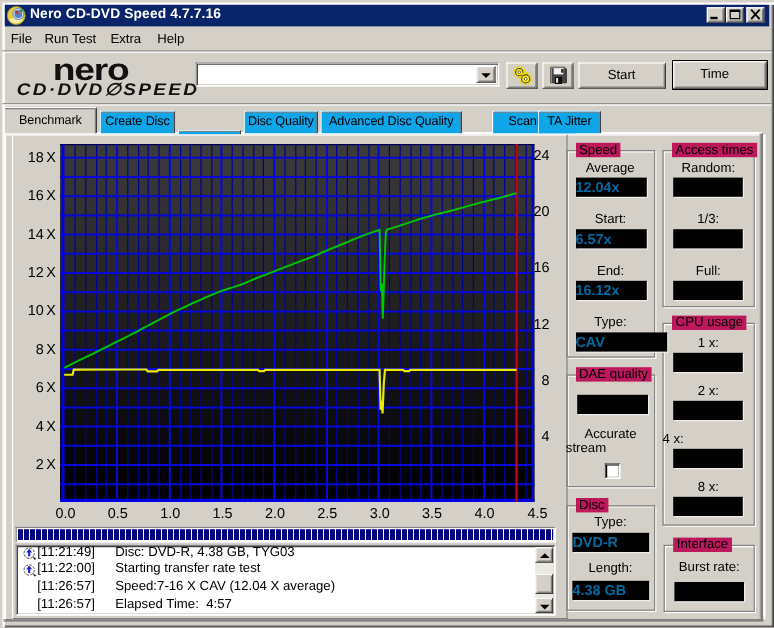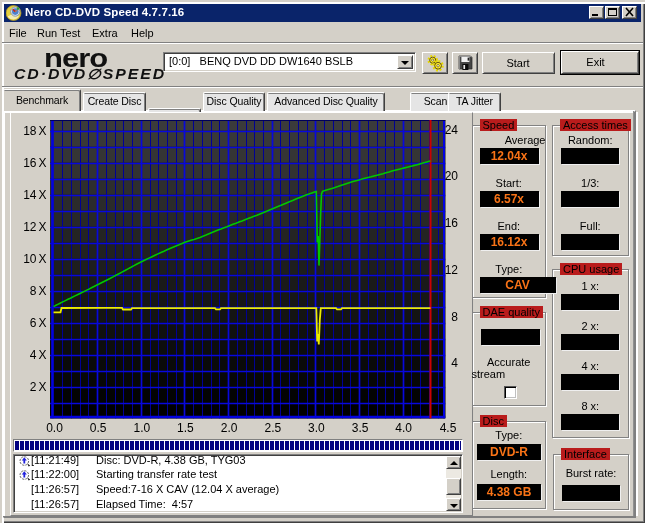--- a/index.html
+++ b/index.html
@@ -1,24 +1,24 @@
 <!DOCTYPE html>
 <html><head><meta charset="utf-8"><title>Nero CD-DVD Speed 4.7.7.16</title>
 <style>
 *{margin:0;padding:0;box-sizing:border-box}
 html,body{width:645px;height:523px}
 body{background:#d4d0c8;font-family:"Liberation Sans",sans-serif;font-size:11px;color:#000;position:relative;overflow:hidden}
 .abs{position:absolute}
 .raised{background:#d4d0c8;border:1px solid;border-color:#fff #404040 #404040 #fff;box-shadow:inset 1px 1px 0 #d4d0c8, inset -1px -1px 0 #808080}
 .sunk2{border:1px solid;border-color:#808080 #fff #fff #808080;box-shadow:inset 1px 1px 0 #404040, inset -1px -1px 0 #d4d0c8}
 .group{border:1px solid #828282;box-shadow:1px 1px 0 #fff, inset 1px 1px 0 #fff}
-.glab{position:absolute;top:-7px;left:7px;background:#b91c1c;padding:0 3px;font-size:11px;white-space:nowrap}
-.vbox{position:absolute;background:#000;color:#f97316;font-weight:bold;font-size:12px;text-align:center;line-height:16px;box-shadow:1px 1px 0 #efefef}
+.glab{position:absolute;top:-7px;left:7px;background:#be185d;padding:0 3px;font-size:11px;white-space:nowrap}
+.vbox{position:absolute;background:#000;color:#0369a1;font-weight:bold;font-size:12px;line-height:16px;box-shadow:1px 1px 0 #efefef}
 .ax{font-size:12px;font-family:"Liberation Sans",sans-serif;fill:#000}
-.tab{position:absolute;background:#e5e5e5;border:1px solid;border-color:#fff #404040 #d4d0c8 #fff;box-shadow:inset -1px 1px 0 #808080;border-top-left-radius:2px;border-top-right-radius:2px;text-align:center;font-size:10.5px;letter-spacing:-0.1px}
+.tab{position:absolute;background:#0ea5e9;border:1px solid;border-color:#fff #404040 #d4d0c8 #fff;box-shadow:inset -1px 1px 0 #808080;border-top-left-radius:2px;border-top-right-radius:2px;text-align:center;font-size:10.5px;letter-spacing:-0.1px}
 </style></head>
 <body>
 <div class="abs" style="left:0;top:0;right:0;bottom:0;box-shadow:inset 2px 2px 0 #d4d0c8, inset 4px 4px 0 #fff, inset -1px -1px 0 #404040, inset -2px -2px 0 #808080"></div>
 <div class="abs" style="left:4px;top:4px;width:637px;height:18px;background:#0a246a"></div>
 <svg class="abs" style="left:6px;top:5px" width="16" height="16" viewBox="0 0 16 16">
 <circle cx="7.5" cy="8" r="7.5" fill="#e3cf40"></circle>
 <path d="M1.5 11.5 A6.8 6.8 0 0 0 13 11 L8 8.2 Z" fill="#f4ecb2"></path>
 <circle cx="7.5" cy="8" r="7.5" fill="none" stroke="#b89a20" stroke-width="0.7"></circle>
 <circle cx="9.3" cy="6.6" r="4.6" fill="#dde6f2" stroke="#7f8da6" stroke-width="0.9"></circle>
 <circle cx="9.3" cy="6.6" r="3.3" fill="#4f81cc"></circle>
@@ -37,21 +37,20 @@
       <path d="M3 1 L10 9 M10 1 L3 9" stroke="#000" stroke-width="1.6"></path>
     </svg></div>
 <div class="abs" style="left:9px;top:27px;font-size:11px">File</div>
 <div class="abs" style="left:37px;top:27px;font-size:11px">Run Test</div>
 <div class="abs" style="left:92px;top:27px;font-size:11px">Extra</div>
 <div class="abs" style="left:131px;top:27px;font-size:11px">Help</div>
 <div class="abs" style="left:2px;top:42px;width:641px;height:2px;border-top:1px solid #808080;border-bottom:1px solid #fff"></div>
 <div class="abs" style="left:44px;top:44px;width:120px;height:22px;font-weight:bold;font-size:31px;letter-spacing:-1px;transform:scaleY(0.82);transform-origin:top;color:#111">nero</div>
 <div class="abs" style="left:14px;top:66px;font-weight:bold;font-style:italic;font-size:14px;letter-spacing:1.7px;transform:scaleX(1.13);transform-origin:left;color:#111">CD·DVD∅SPEED</div>
 <div class="abs sunk2" style="left:163px;top:52px;width:253px;height:20px;background:#fff">
-<div class="abs" style="left:5px;top:2px;font-size:11px">[0:0]&nbsp;&nbsp; BENQ DVD DD DW1640 BSLB</div>
 <div class="abs raised" style="right:2px;top:2px;width:16px;height:14px">
       <div class="abs" style="left:3px;top:5px;width:0;height:0;border:4px solid transparent;border-top:4px solid #000;border-bottom:none"></div>
     </div>
 </div>
 <div class="abs raised" style="left:422px;top:52px;width:26px;height:22px">
 <svg class="abs" style="left:3px;top:1px" width="19" height="19" viewBox="0 0 17 17">
 <circle cx="6" cy="5.5" r="3.6" fill="none" stroke="#e8d800" stroke-width="2.2" stroke-dasharray="1.6 1.3"></circle>
 <circle cx="6" cy="5.5" r="2.7" fill="#ffee30" stroke="#554400" stroke-width="0.8"></circle>
 <circle cx="6" cy="5.5" r="1" fill="#fffff0" stroke="#554400" stroke-width="0.6"></circle>
 <circle cx="10.8" cy="10.5" r="4" fill="none" stroke="#e8d800" stroke-width="2.2" stroke-dasharray="1.7 1.4"></circle>
@@ -64,21 +63,21 @@
 <path d="M1 1 h11.5 l1.5 1.5 V14 H1 Z" fill="#454545" stroke="#222" stroke-width="0.7"></path>
 <path d="M1 1 h1 v13 h-1 Z M1 1 h12 v1 h-12 Z" fill="#8a8a8a"></path>
 <rect x="3.4" y="1.8" width="8" height="5.2" fill="#f0f0f0"></rect>
 <rect x="9.6" y="2.6" width="1.7" height="3" fill="#222"></rect>
 <rect x="4.4" y="9" width="6" height="6" fill="#0a0a0a"></rect>
 <rect x="5.4" y="10" width="1.7" height="4" fill="#e8e8e8"></rect>
 </svg>
   </div>
 <div class="abs raised" style="left:481.5px;top:52px;width:73px;height:22px;text-align:center;line-height:20px;font-size:11px">Start</div>
 <div class="abs" style="left:559.5px;top:50px;width:80px;height:24.5px;border:1px solid #000">
-    <div class="raised" style="width:100%;height:100%;text-align:center;line-height:20px;font-size:11px;padding-right:8px">Exit</div>
+    <div class="raised" style="width:100%;height:100%;text-align:center;line-height:20px;font-size:11px;padding-right:8px">Time</div>
   </div>
 <div class="abs" style="left:2px;top:86px;width:641px;height:2px;border-top:1px solid #808080;border-bottom:1px solid #fff"></div>
 <div class="abs" style="left:3px;top:110px;width:633px;height:408px;background:#d4d0c8;border:2px solid;border-color:#fff #808080 #808080 #fff;box-shadow:-1px 1px 0 #fff inset"></div>
 <div class="abs" style="left:633px;top:111px;width:1px;height:406px;background:#909090"></div>
 <div class="abs" style="left:636px;top:112px;width:1.5px;height:404px;background:#fff"></div>
 <div class="abs" style="left:3px;top:516px;width:633px;height:1px;background:#808080"></div>
 <div class="tab" style="left:3px;top:89px;width:78px;height:22px;line-height:20px;border-bottom:none;z-index:3;background:#d4d0c8">Benchmark</div>
 <div class="tab" style="left:83px;top:92px;width:63px;height:19px;line-height:17px;border-bottom:none">Create Disc</div>
 <div class="tab" style="left:148px;top:108px;width:53px;height:19px;line-height:17px;border-bottom:none">Disc Info</div>
 <div class="tab" style="left:203px;top:92px;width:62px;height:19px;line-height:17px;border-bottom:none">Disc Quality</div>
@@ -244,21 +243,21 @@
   </div>
 <div class="abs group" style="left:552px;top:124.5px;width:76.5px;height:131.5px">
     <div class="glab">Access times</div>
   </div>
 <div class="abs group" style="left:552px;top:269px;width:76.5px;height:169px">
     <div class="glab">CPU usage</div>
   </div>
 <div class="abs group" style="left:553px;top:453.5px;width:76px;height:56.5px">
     <div class="glab">Interface</div>
   </div>
-<div class="abs" style="left:471.5px;top:133.5px;width:74px;text-align:right;font-size:11px">Average</div>
+<div class="abs" style="left:471.5px;top:133.5px;width:74px;text-align:center;font-size:11px">Average</div>
 <div class="vbox" style="left:479.5px;top:147.5px;width:59px;height:16px">12.04x</div>
 <div class="abs" style="left:471.5px;top:176.5px;width:74.5px;text-align:center;font-size:11px">Start:</div>
 <div class="vbox" style="left:479.5px;top:190.5px;width:59px;height:16px">6.57x</div>
 <div class="abs" style="left:471.5px;top:219.5px;width:74.5px;text-align:center;font-size:11px">End:</div>
 <div class="vbox" style="left:479.5px;top:233.5px;width:59px;height:16px">16.12x</div>
 <div class="abs" style="left:471.5px;top:262.5px;width:74.5px;text-align:center;font-size:11px">Type:</div>
 <div class="vbox" style="left:479.5px;top:276.5px;width:76px;height:16px">CAV</div>
 <div class="vbox" style="left:480.5px;top:329px;width:59px;height:16px"></div>
 <div class="abs" style="left:471.5px;top:355.5px;width:74.5px;text-align:center;font-size:11px">Accurate</div>
 <div class="abs" style="left:471.5px;top:368px;width:74.5px;font-size:11px">stream</div>
@@ -270,17 +269,17 @@
 <div class="abs" style="left:552px;top:133.5px;width:76.5px;text-align:center;font-size:11px">Random:</div>
 <div class="vbox" style="left:561px;top:147.5px;width:58px;height:16px"></div>
 <div class="abs" style="left:552px;top:176.5px;width:76.5px;text-align:center;font-size:11px">1/3:</div>
 <div class="vbox" style="left:561px;top:190.5px;width:58px;height:16px"></div>
 <div class="abs" style="left:552px;top:219.5px;width:76.5px;text-align:center;font-size:11px">Full:</div>
 <div class="vbox" style="left:561px;top:233.5px;width:58px;height:16px"></div>
 <div class="abs" style="left:552px;top:280px;width:76.5px;text-align:center;font-size:11px">1 x:</div>
 <div class="vbox" style="left:561px;top:294px;width:58px;height:16px"></div>
 <div class="abs" style="left:552px;top:320px;width:76.5px;text-align:center;font-size:11px">2 x:</div>
 <div class="vbox" style="left:561px;top:334px;width:58px;height:16px"></div>
-<div class="abs" style="left:552px;top:360px;width:76.5px;text-align:center;font-size:11px">4 x:</div>
+<div class="abs" style="left:552px;top:360px;width:76.5px;font-size:11px">4 x:</div>
 <div class="vbox" style="left:561px;top:374px;width:58px;height:16px"></div>
 <div class="abs" style="left:552px;top:399.5px;width:76.5px;text-align:center;font-size:11px">8 x:</div>
 <div class="vbox" style="left:561px;top:413.5px;width:58px;height:16px"></div>
 <div class="abs" style="left:553px;top:467px;width:76px;text-align:center;font-size:11px">Burst rate:</div>
 <div class="vbox" style="left:561.5px;top:484.5px;width:58px;height:16px"></div>
 </body></html>

